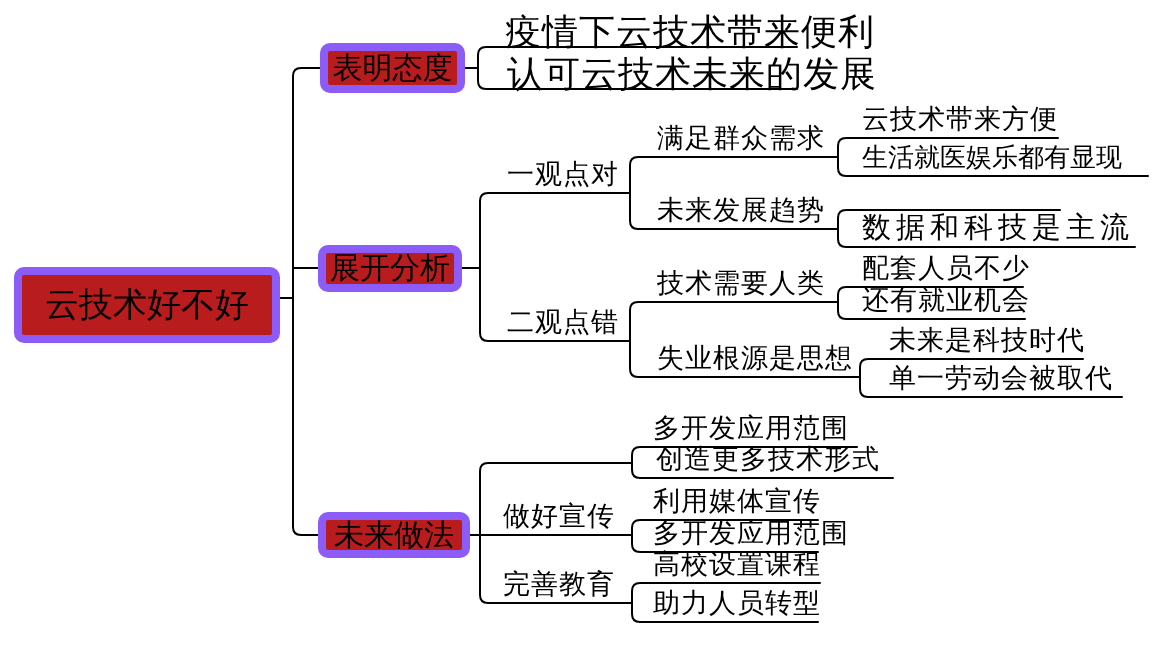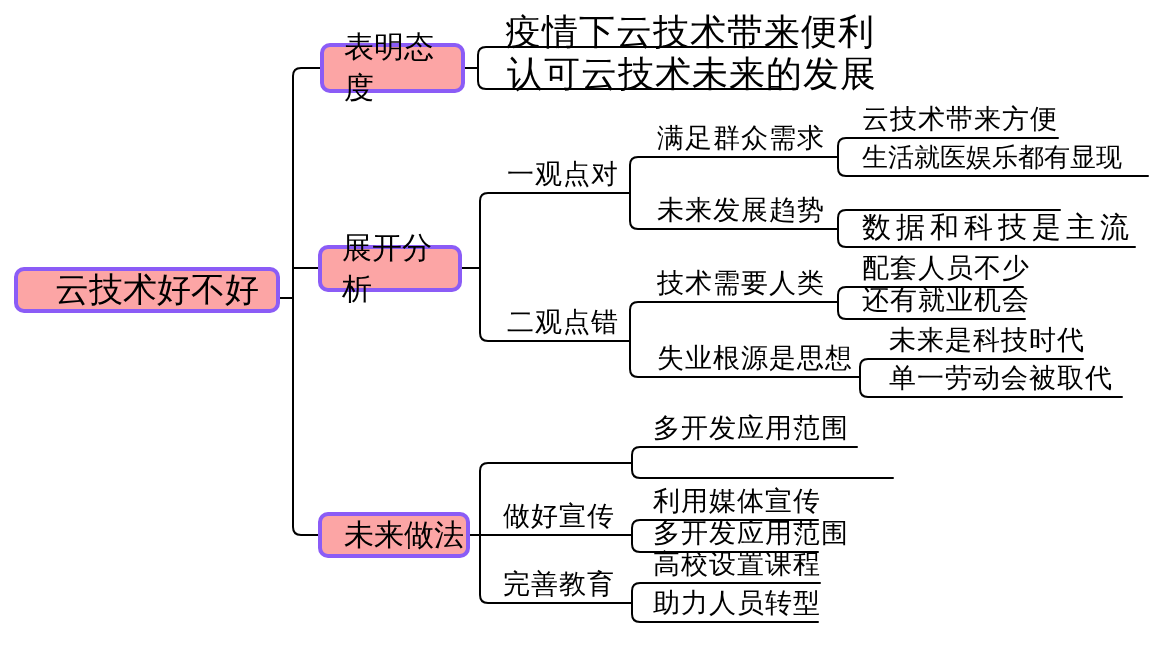--- a/index.html
+++ b/index.html
@@ -22,28 +22,27 @@
   }
   #wires path {
     fill: none;
     stroke: #000000;
     stroke-width: 2;
     stroke-linecap: round;
   }
   .box {
     position: absolute;
     box-sizing: border-box;
-    border: 4px solid #8b5cf6;
+    border: 8px solid #8b5cf6;
     border-radius: 10px;
     display: flex;
     align-items: center;
     justify-content: center;
     color: #000000;
-    background: #fca5a5;
-    padding-left: 20px;
+    background: #b91c1c;
   }
   .lbl {
     position: absolute;
     white-space: nowrap;
     line-height: 1;
     color: #000000;
     letter-spacing: 1px;
   }
   .f34 { font-size: 34px; }
   .f30 { font-size: 30px; }
@@ -77,21 +76,21 @@
     <path d="M 1083 359 L 868 359 Q 860 359 860 367 L 860 389 Q 860 397 868 397 L 1122 397"></path>
 
     <path d="M 470 535 L 480 535"></path>
     <path d="M 632 463 L 488 463 Q 480 463 480 471 L 480 595 Q 480 603 488 603 L 632 603"></path>
     <path d="M 480 535 L 632 535"></path>
     <path d="M 857 447 L 640 447 Q 632 447 632 455 L 632 470 Q 632 478 640 478 L 893 478"></path>
     <path d="M 818 520 L 640 520 Q 632 520 632 528 L 632 544 Q 632 552 640 552 L 818 552"></path>
     <path d="M 820 583 L 640 583 Q 632 583 632 591 L 632 614 Q 632 622 640 622 L 818 622"></path>
   </svg>
 
-  <div class="box f34" style="left:14px; top:267px; width:266px; height:46px;">云技术好不好</div>
+  <div class="box f34" style="left:14px; top:267px; width:266px; height:76px;">云技术好不好</div>
 
   <div class="box f30" style="left:320px; top:43px; width:145px; height:50px;">表明态度</div>
 
   <div class="box f30" style="left:318px; top:245px; width:144px; height:47px;">展开分析</div>
 
   <div class="box f30" style="left:318px; top:512px; width:152px; height:46px;">未来做法</div>
 
   <div class="lbl f28" style="left:505px; top:14px;">疫情下云技术带来便利</div>
   <div class="lbl f28" style="left:507px; top:56px;">认可云技术未来的发展</div>
 
@@ -104,20 +103,21 @@
 
   <div class="lbl f27" style="left:507px; top:309px;">二观点错</div>
   <div class="lbl f27" style="left:657px; top:270px;">技术需要人类</div>
   <div class="lbl f27" style="left:862px; top:255px;">配套人员不少</div>
   <div class="lbl f27" style="left:862px; top:287px;text-align:right;">还有就业机会</div>
   <div class="lbl f27" style="left:657px; top:345px;">失业根源是思想</div>
   <div class="lbl f27" style="left:889px; top:327px;">未来是科技时代</div>
   <div class="lbl f27" style="left:889px; top:365px;">单一劳动会被取代</div>
 
   <div class="lbl f27" style="left:653px; top:415px;">多开发应用范围</div>
+  <div class="lbl f27" style="left:656px; top:446px;">创造更多技术形式</div>
   <div class="lbl f27" style="left:503px; top:503px;">做好宣传</div>
   <div class="lbl f27" style="left:653px; top:488px;">利用媒体宣传</div>
   <div class="lbl f27" style="left:653px; top:520px;">多开发应用范围</div>
   <div class="lbl f27" style="left:503px; top:571px;">完善教育</div>
   <div class="lbl f27" style="left:653px; top:551px;">高校设置课程</div>
   <div class="lbl f27" style="left:653px; top:590px;">助力人员转型</div>
 
 </div>
 
 </body></html>

